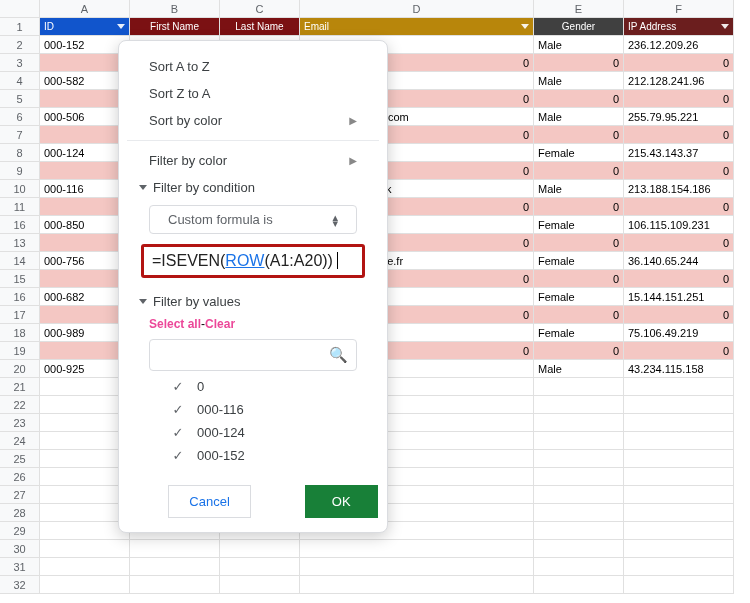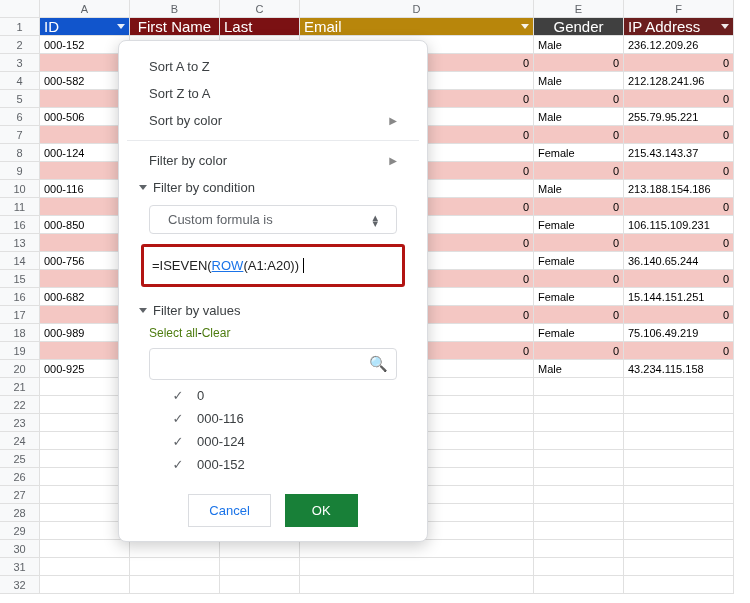--- a/index.html
+++ b/index.html
@@ -28,21 +28,21 @@
   .hdr {
     color: #fff;
     height: 18px;
     line-height: 18px;
     padding: 0 4px;
     border-right: 1px solid #e0e0e0;
     border-bottom: 1px solid #e0e0e0;
     display: flex;
     justify-content: space-between;
     align-items: center;
-    font-size: 15px;
+    font-size: 10px;
   }
   .h-blue { background: #1155cc; }
   .h-red  { background: #7b1113; flex-direction: column; }
   .h-yellow { background: #b8860b; color:#fff;}
   .h-green { background: #404040; flex-direction: column; }
   .h-darkred { background: #6b1e1e; }
   .filter-ico {
     width: 0; height: 0;
     border-left: 4px solid transparent;
     border-right: 4px solid transparent;
@@ -60,21 +60,21 @@
     overflow: hidden;
   }
   .pink { background: #f4c7c3; }
   .right { text-align: right; }
   .rowhdr { width: 40px; }
 
   
   .popup {
     position: absolute;
     top: 40px; left: 118px;
-    width: 310px;
+    width: 270px;
     background: #fff;
     border: 1px solid #dadce0;
     border-radius: 8px;
     box-shadow: 0 4px 16px rgba(0,0,0,0.2);
     padding: 12px 8px 14px 8px;
     font-size: 13px;
   }
   .popup .item {
     padding: 6px 22px;
     color: #3c4043;
@@ -106,27 +106,27 @@
     color: #5f6368;
     display: flex;
     justify-content: space-between;
     align-items: center;
   }
   .dbl-caret { font-size: 11px; color:#5f6368; line-height: 6px; }
   .formula {
     margin: 10px 14px;
     border: 3px solid #b21412;
     border-radius: 3px;
-    padding: 11px 8px;
+    padding: 5px 8px;
     color: #222;
-    font-size: 13px;
+    font-size: 16px;
   }
   .formula .fn { color: #1a73e8; text-decoration: underline; }
   .links { margin: 2px 22px; font-size: 12px; }
-  .links a { color: #4d7c0f; text-decoration: none; cursor: pointer; }
+  .links a { color: #ec4899; text-decoration: none; cursor: pointer; font-weight: bold; }
   .searchbox {
     margin: 8px 22px 4px;
     border: 1px solid #dadce0;
     border-radius: 4px;
     padding: 6px 8px;
     display: flex;
     justify-content: flex-end;
     align-items: center;
     color: #9aa0a6;
   }
@@ -146,20 +146,21 @@
     margin-top:18px;
   }
   .btn {
     padding: 8px 20px;
     border-radius: 0;
     font-size: 13px;
     cursor: pointer;
     border: 1px solid #dadce0;
     background: #fff;
     color: #1a73e8;
+    margin-left: 40px;
   }
   .btn.ok {
     background: #188038;
     border-color: #188038;
     color: #fff;
     font-weight: 500;
     padding: 8px 26px;
   }
 </style>
 </head>

